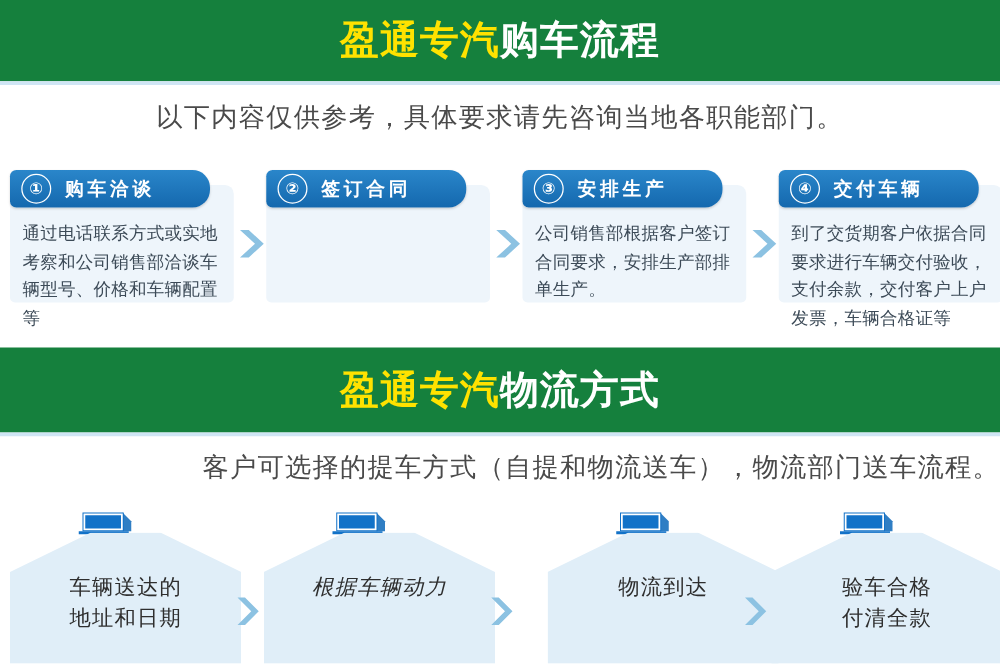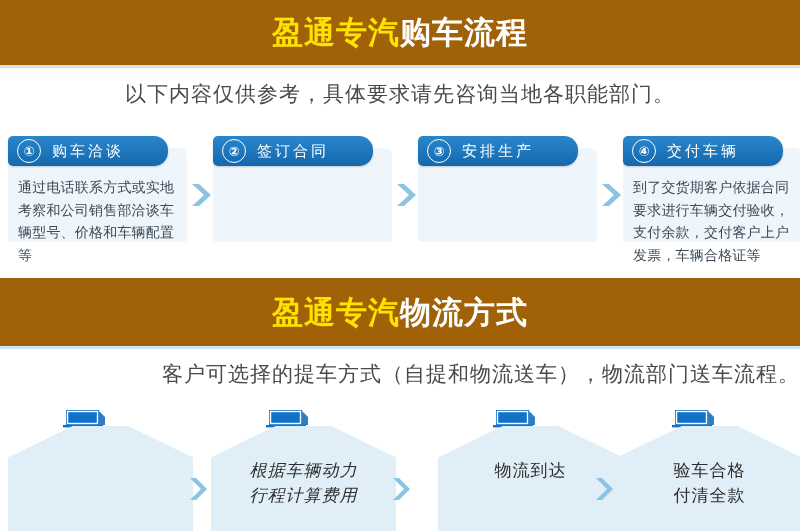--- a/index.html
+++ b/index.html
@@ -7,21 +7,21 @@
     width:800px;height:531px;
     background:#ffffff;
     font-family:"DejaVu Sans","Liberation Sans",sans-serif;
     overflow:hidden;
     position:relative;
   }
 
   
   .banner{
     position:absolute;left:0;width:800px;
-    background:#a16207;
+    background:#15803d;
     display:flex;align-items:center;justify-content:center;
   }
   .banner .btitle{
     font-size:31px;font-weight:bold;letter-spacing:1px;
     white-space:nowrap;line-height:1;
   }
   .brand{color:#ffe200;}
   .rest{color:#ffffff;}
   .banner-underline{
     position:absolute;left:0;width:800px;height:3px;background:#cfe5f4;
@@ -65,21 +65,21 @@
     box-shadow:0 1px 2px rgba(0,0,0,.18);
   }
   .step-num{
     width:22px;height:22px;margin-left:9px;
     border:1.7px solid #ffffff;border-radius:50%;
     color:#ffffff;font-size:13px;font-weight:bold;
     display:flex;align-items:center;justify-content:center;
     flex:none;
   }
   .step-title{
-    color:#ffffff;font-size:15px;font-weight:normal;
+    color:#ffffff;font-size:15px;font-weight:bold;
     letter-spacing:3px;margin-left:11px;white-space:nowrap;
   }
   .step-text{
     position:absolute;left:10px;top:40px;width:160px;
     color:#3c4a57;font-size:14px;line-height:1.62;
     letter-spacing:.2px;
   }
 
   .chev{
     position:absolute;top:182px;width:22px;height:26px;
@@ -156,20 +156,21 @@
       <div class="step-title">签订合同</div>
     </div>
   </div>
 
   <div class="step">
     <div class="step-body"></div>
     <div class="step-head">
       <div class="step-num">③</div>
       <div class="step-title">安排生产</div>
     </div>
+    <div class="step-text">公司销售部根据客户签订合同要求，安排生产部排单生产。</div>
   </div>
 
   <div class="step">
     <div class="step-body"></div>
     <div class="step-head">
       <div class="step-num">④</div>
       <div class="step-title">交付车辆</div>
     </div>
     <div class="step-text">到了交货期客户依据合同要求进行车辆交付验收，支付余款，交付客户上户发票，车辆合格证等</div>
   </div>
@@ -208,37 +209,40 @@
       <svg viewBox="0 0 52 26">
         <path d="M40 4 L47 11 L47 19 L40 19 Z" fill="#2f7ec4"></path>
         <rect x="8" y="4" width="33" height="15" fill="#1272c8"></rect>
         <rect x="9.5" y="5.5" width="30" height="12" fill="none" stroke="#ffffff" stroke-width="1.4"></rect>
         <rect x="5" y="19" width="40" height="2.4" fill="#1272c8"></rect>
         <rect x="13" y="21" width="4" height="3" fill="#1272c8"></rect>
         <rect x="34" y="21" width="4" height="3" fill="#1272c8"></rect>
       </svg>
     </div>
     <div class="pent"></div>
+    <div class="logi-text">
+      <div>车辆送达的</div>
+      <div>地址和日期</div>
+    </div>
   </div>
 
   <div class="logi">
     <div class="truck">
       <svg viewBox="0 0 52 26">
         <path d="M40 4 L47 11 L47 19 L40 19 Z" fill="#2f7ec4"></path>
         <rect x="8" y="4" width="33" height="15" fill="#1272c8"></rect>
         <rect x="9.5" y="5.5" width="30" height="12" fill="none" stroke="#ffffff" stroke-width="1.4"></rect>
         <rect x="5" y="19" width="40" height="2.4" fill="#1272c8"></rect>
         <rect x="13" y="21" width="4" height="3" fill="#1272c8"></rect>
         <rect x="34" y="21" width="4" height="3" fill="#1272c8"></rect>
       </svg>
     </div>
     <div class="pent"></div>
     <div class="logi-text">
       <div>根据车辆动力</div>
-      <div>行程计算费用</div>
     </div>
   </div>
 
   <div class="logi">
     <div class="truck">
       <svg viewBox="0 0 52 26">
         <path d="M40 4 L47 11 L47 19 L40 19 Z" fill="#2f7ec4"></path>
         <rect x="8" y="4" width="33" height="15" fill="#1272c8"></rect>
         <rect x="9.5" y="5.5" width="30" height="12" fill="none" stroke="#ffffff" stroke-width="1.4"></rect>
         <rect x="5" y="19" width="40" height="2.4" fill="#1272c8"></rect>

